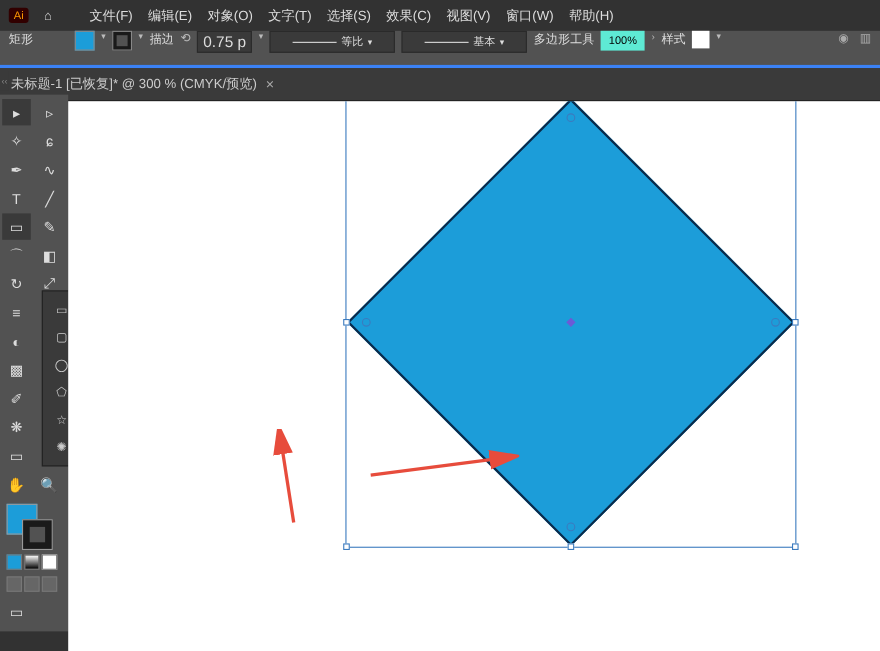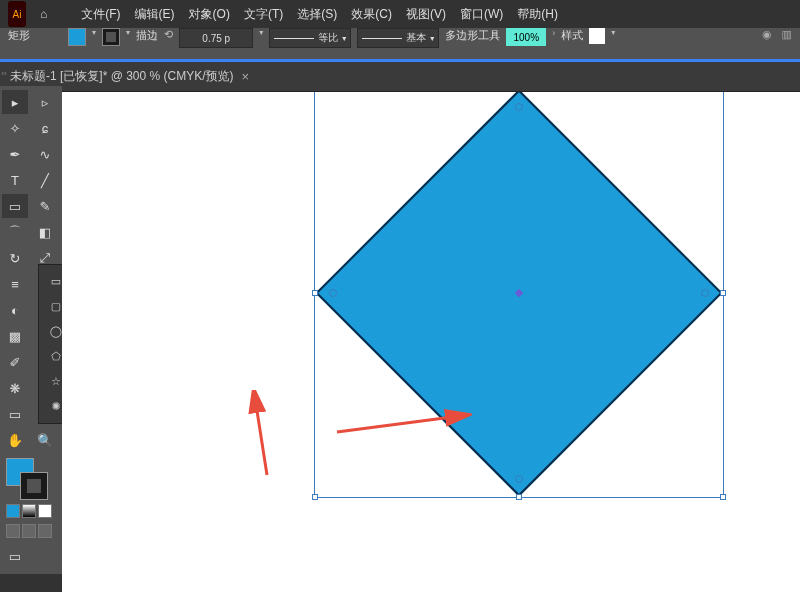--- a/index.html
+++ b/index.html
@@ -1,30 +1,30 @@
 <!DOCTYPE html>
 <html><head>
 <meta charset="utf-8">
 <style>
 * { margin:0; padding:0; box-sizing:border-box; font-family:"Microsoft YaHei",sans-serif; }
 body { width:800px; height:592px; background:#323232; overflow:hidden; position:relative; }
 
 .topbar { height:28px; background:#323232; display:flex; align-items:center; padding:0 8px; gap:14px; font-size:12px; color:#ddd; }
-.topbar .logo { width:18px; height:26px; background:#310000; color:#ff9a00; display:flex; align-items:center; justify-content:center; font-size:10px; font-weight:normal; border-radius:3px; }
+.topbar .logo { width:18px; height:14px; background:#310000; color:#ff9a00; display:flex; align-items:center; justify-content:center; font-size:10px; font-weight:normal; border-radius:3px; }
 .topbar .home { color:#ccc; }
 .menu-item { cursor:default; }
 
 .propbar { height:34px; background:#525252; display:flex; align-items:flex-start; padding:0 8px; gap:6px; font-size:11px; color:#ddd; border-bottom:3px solid #3b82f6; }
 .shape-name { width:54px; color:#ddd; }
 .swatch { width:18px; height:18px; border:1px solid #888; }
 .fill-sw { background:#1c9dd9; }
 .stroke-sw { background:#1a1a1a; position:relative; }
 .stroke-sw::after { content:""; position:absolute; inset:3px; background:#525252; }
-.num-field { width:74px; height:20px; background:#3a3a3a; border:1px solid #2a2a2a; color:#ddd; text-align:center; font-size:10px; }
-.combo { height:20px; background:#3a3a3a; border:1px solid #2a2a2a; display:flex; align-items:center; padding:0 4px; font-size:10px; color:#ddd; gap:4px; }
+.num-field { width:50px; height:20px; background:#3a3a3a; border:1px solid #2a2a2a; color:#ddd; text-align:center; font-size:14px; }
+.combo { height:20px; background:#3a3a3a; border:1px solid #2a2a2a; display:flex; align-items:center; padding:0 20px; font-size:10px; color:#ddd; gap:4px; }
 .combo .line { width:40px; height:1px; background:#ddd; }
 .opacity-field { width:40px; height:18px; background:#5eead4; color:#000; border:none; text-align:center; font-size:10px; }
 .style-sw { width:16px; height:16px; background:#fff; }
 .right-icons { margin-left:auto; display:flex; gap:10px; color:#aaa; }
 
 .tabbar { height:30px; background:#3a3a3a; display:flex; align-items:center; padding:0 10px; font-size:12px; color:#ccc; gap:8px; border-bottom:1px solid #222; }
 .tab-close { color:#aaa; font-size:13px; }
 
 .toolstrip { position:absolute; left:0; top:64px; width:8px; height:18px; background:#3a3a3a; display:flex; align-items:center; justify-content:center; }
 .toolstrip::before { content:"‹‹"; color:#888; font-size:8px; }

